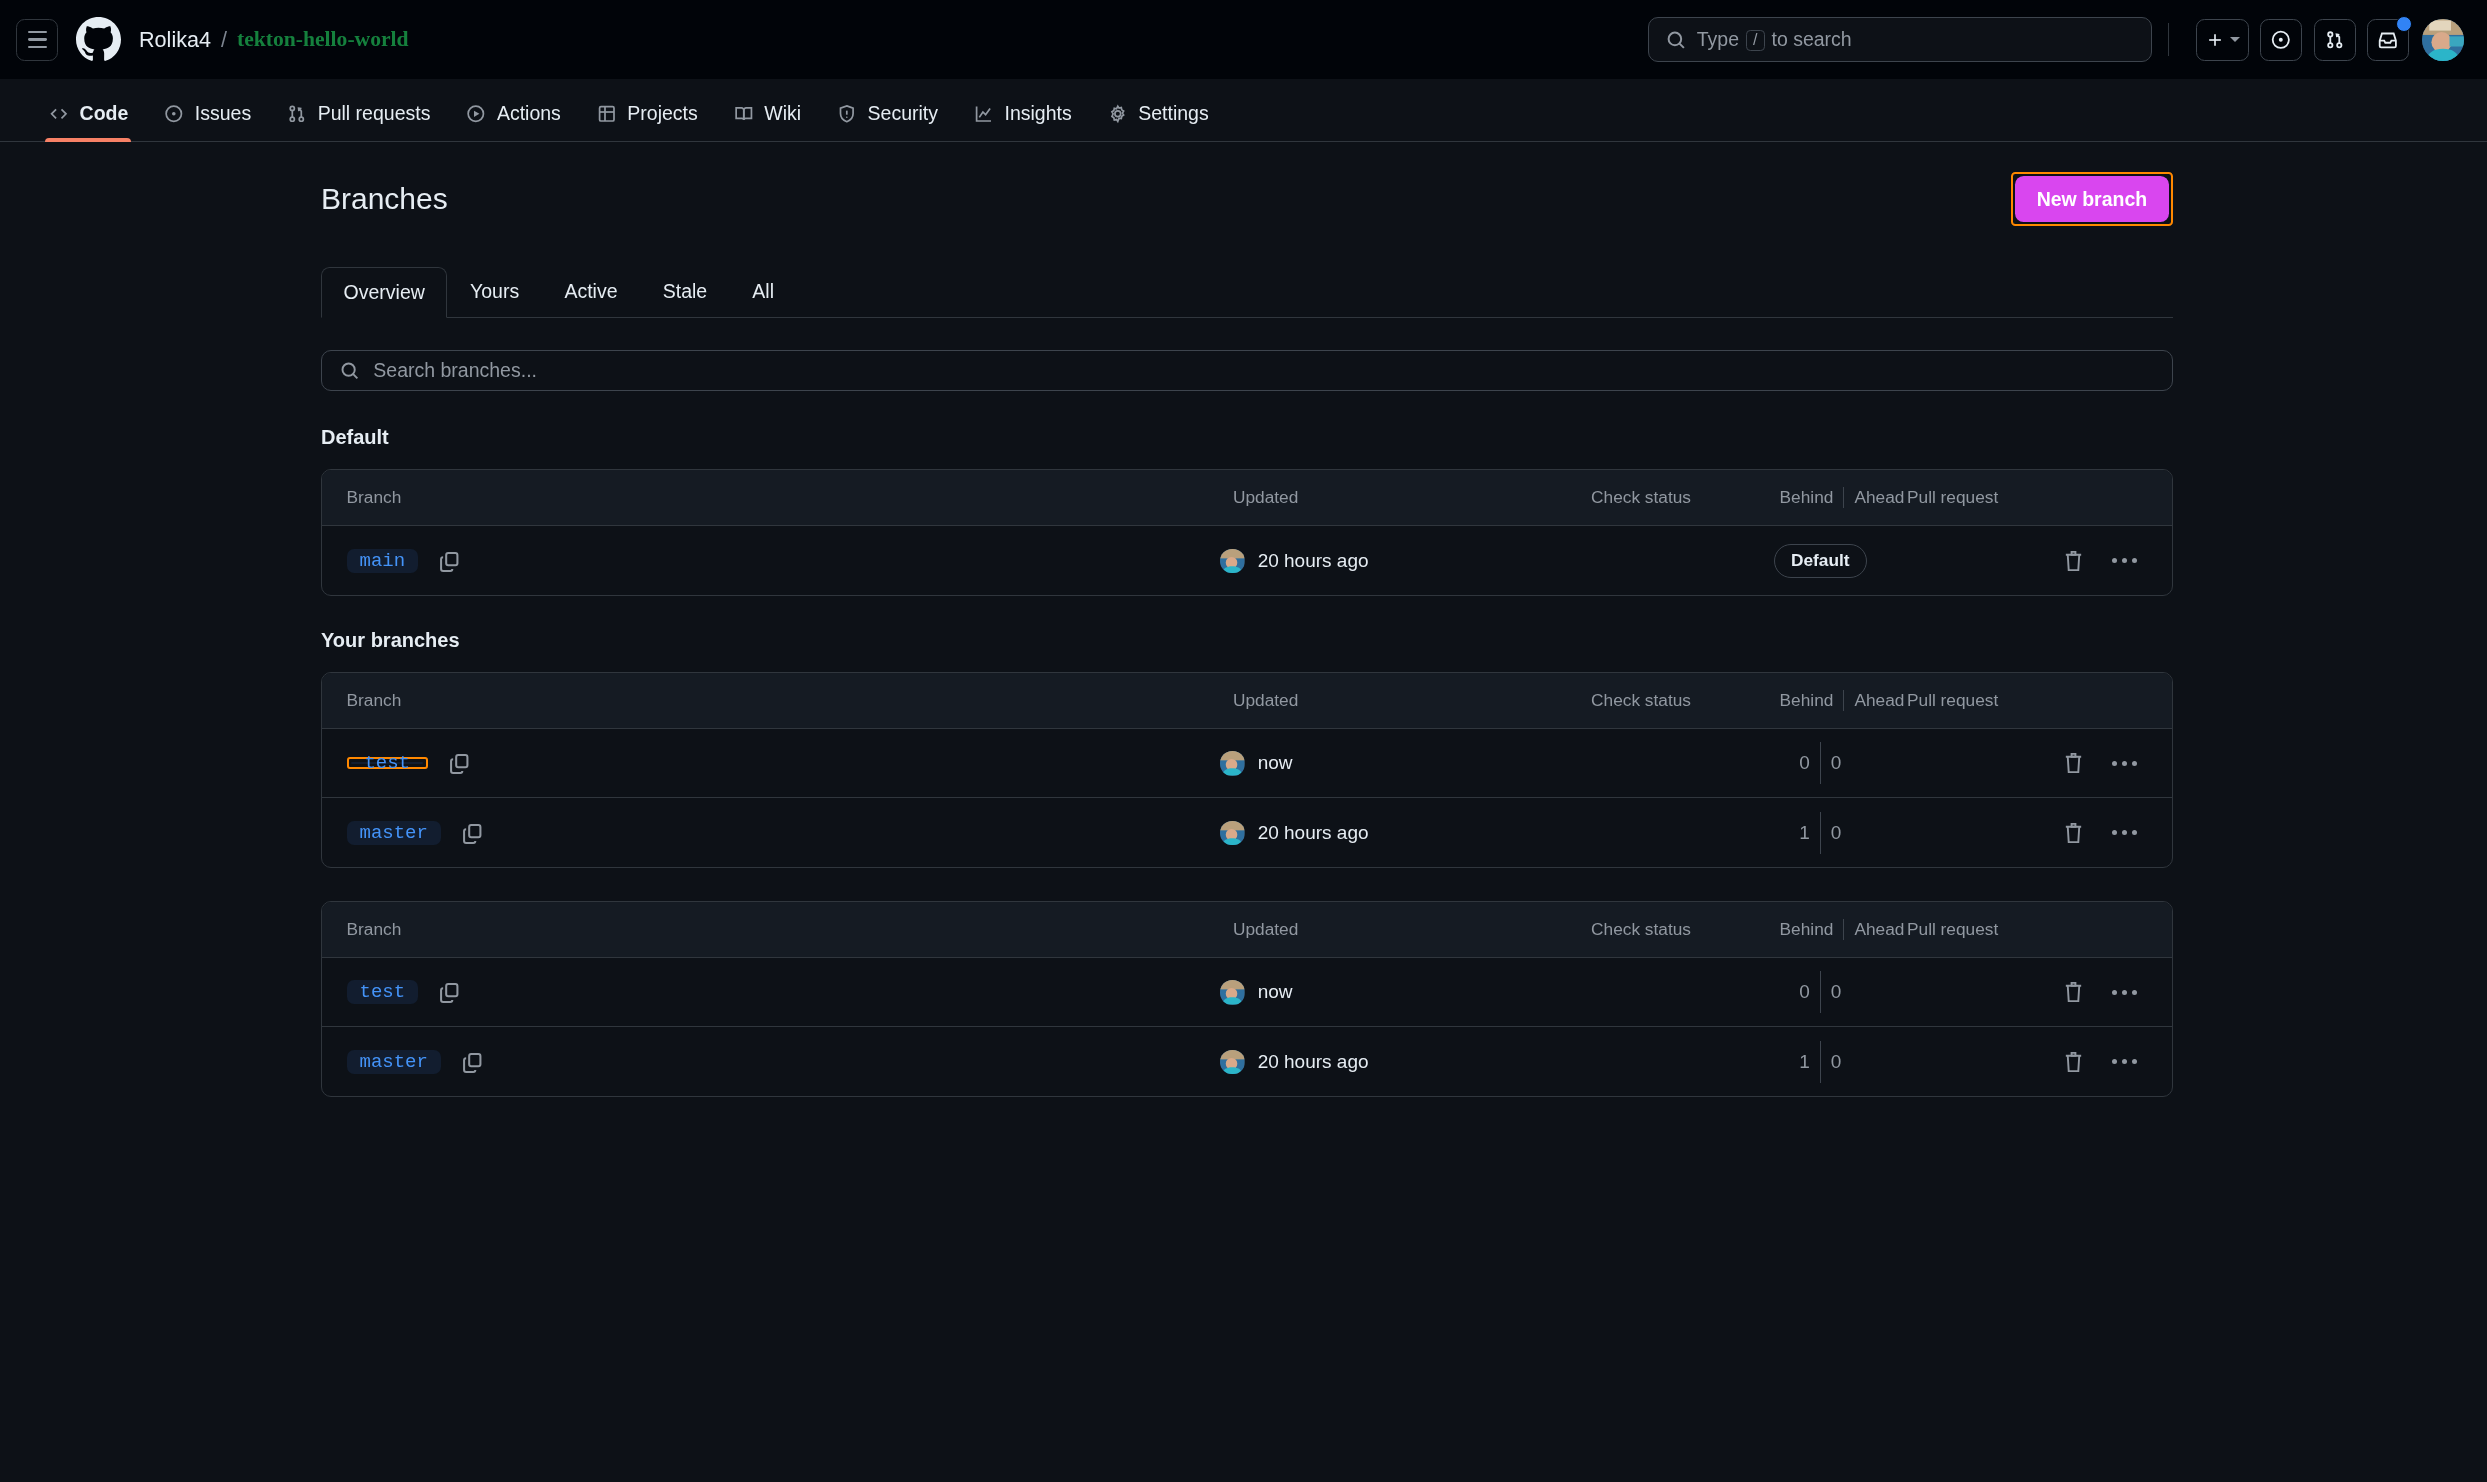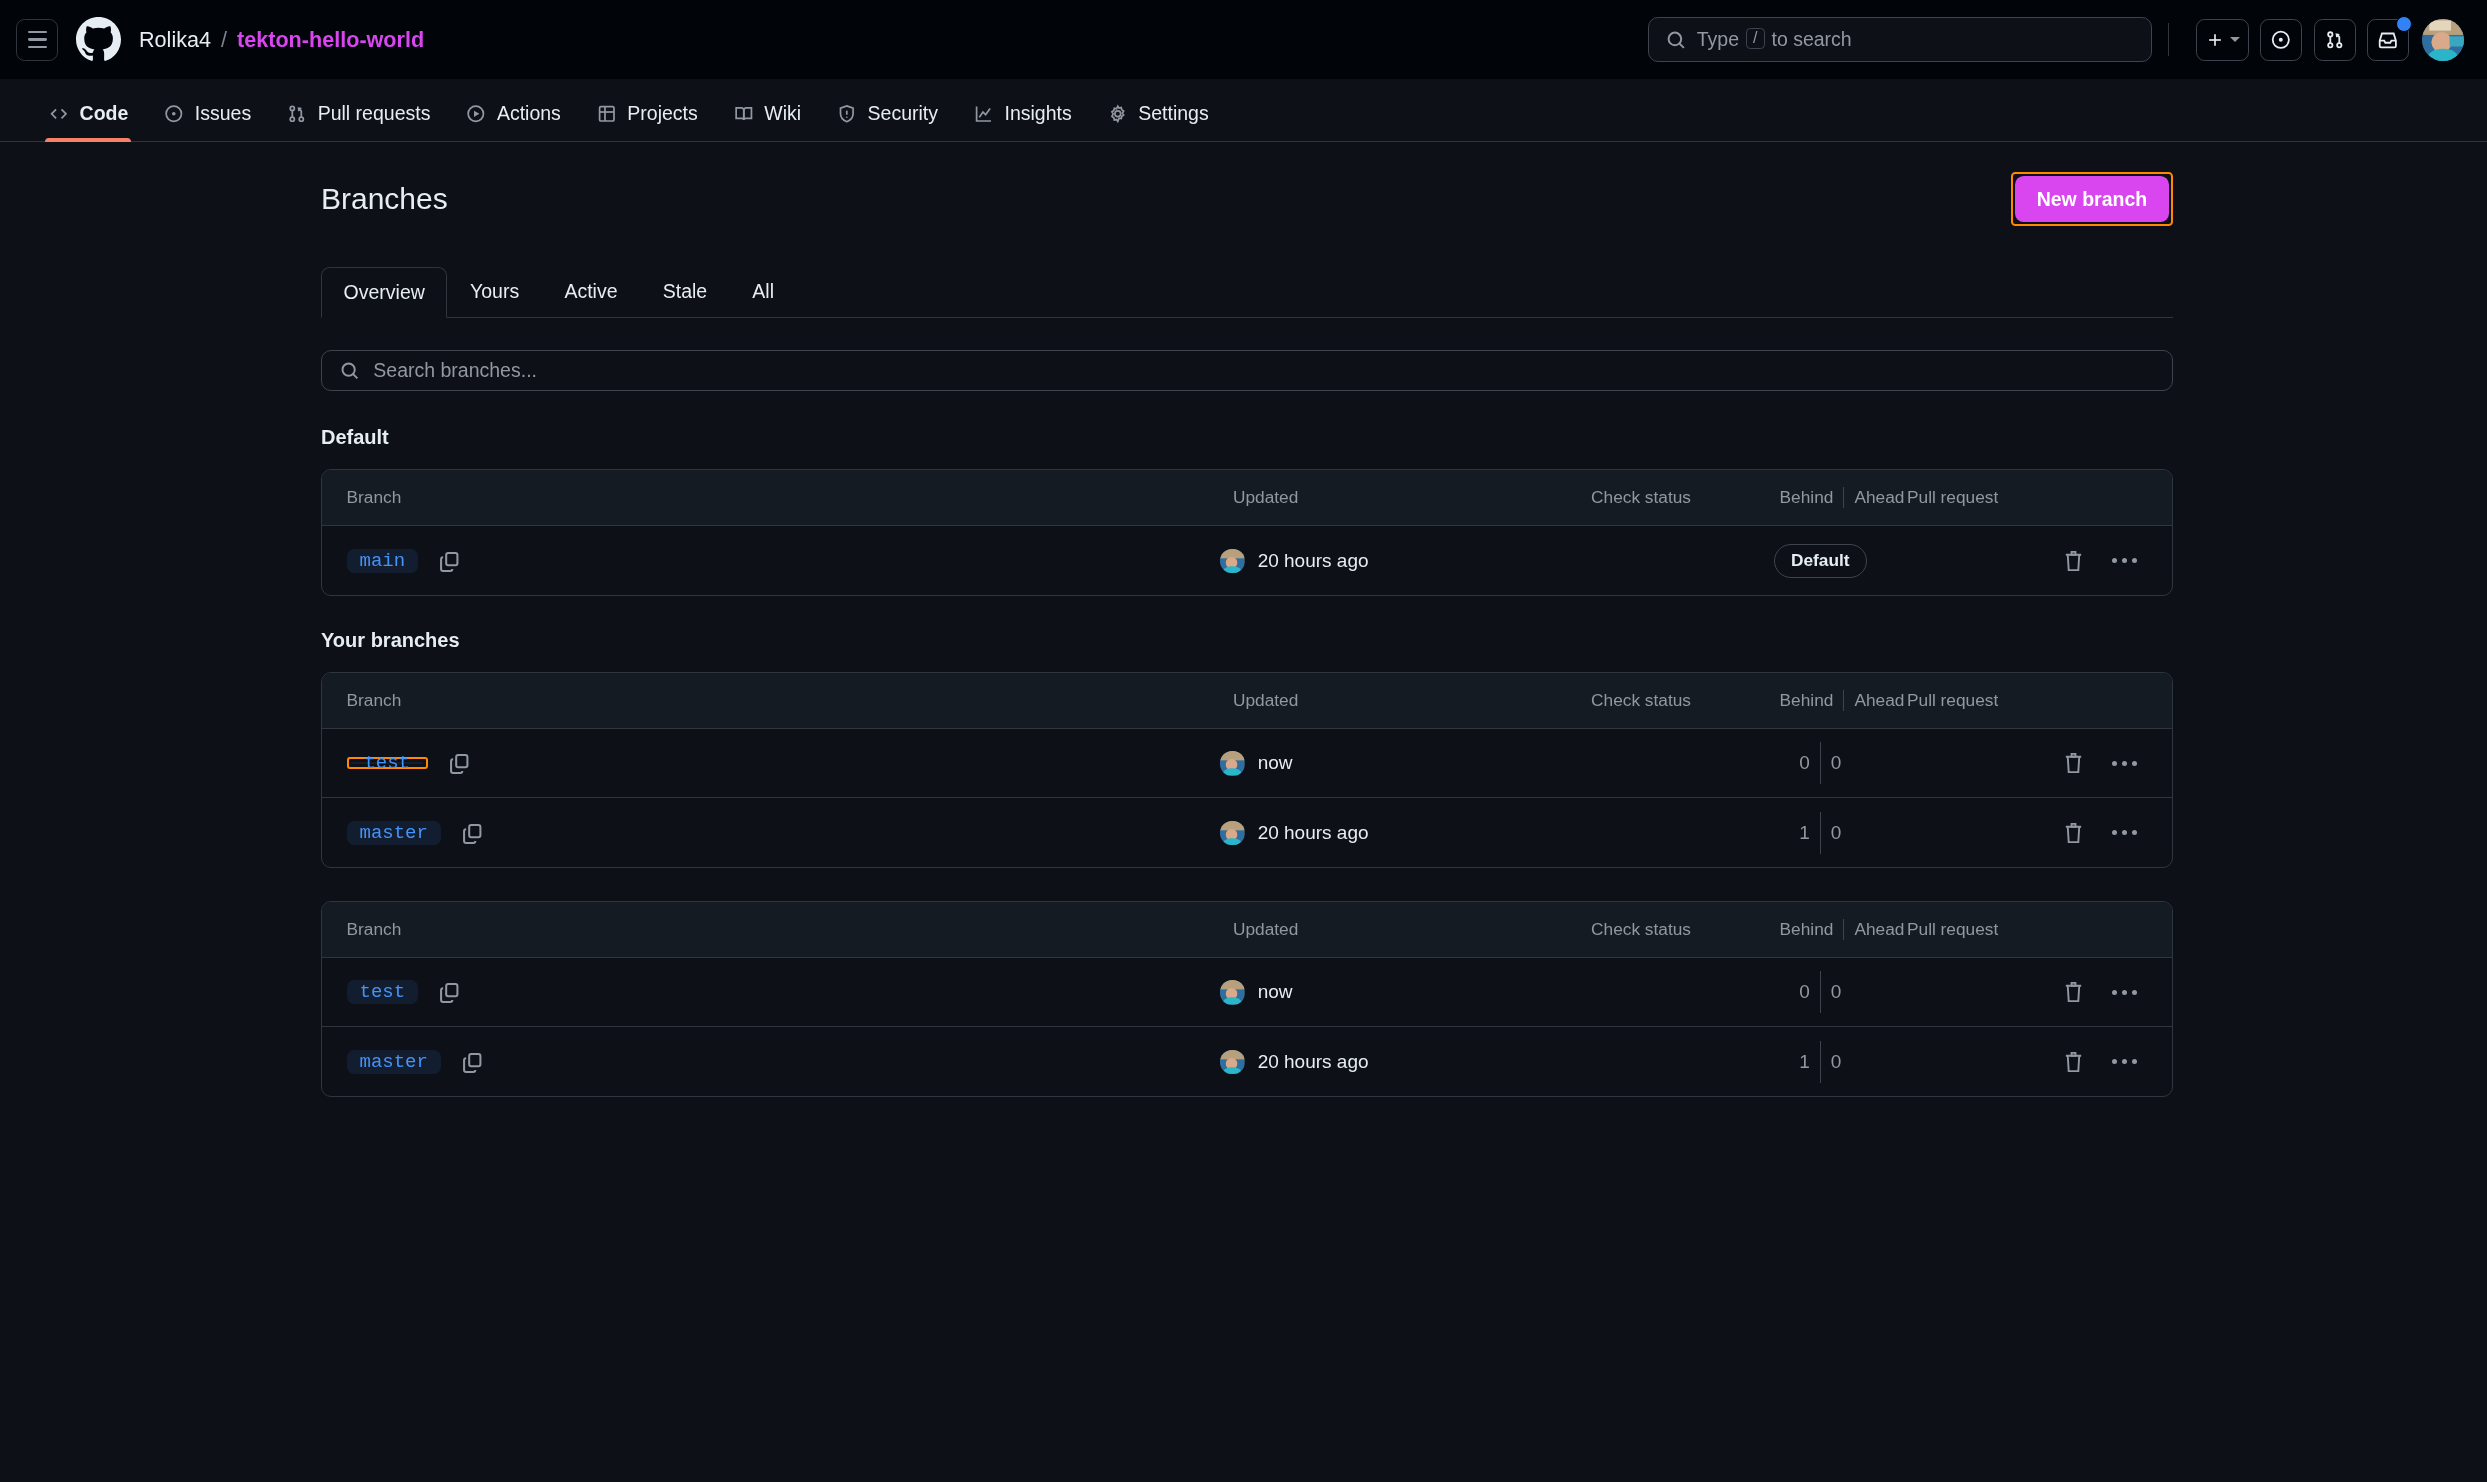--- a/index.html
+++ b/index.html
@@ -50,21 +50,21 @@
 
   .breadcrumb {
     margin-left: 16px;
     display: flex; align-items: center;
     gap: 10px;
     font-size: 21.6px;
     white-space: nowrap;
   }
   .breadcrumb .owner { color: #e6edf3; font-weight: 400; cursor: pointer; }
   .breadcrumb .sep { color: #7d8590; font-weight: 300; }
-  .breadcrumb .repo { color: #d946ef; font-weight: 700; cursor: pointer; }
+  .breadcrumb .repo { color: #15803d; font-weight: 700; cursor: pointer; font-family: Liberation Serif, serif; }
 
   .header-right {
     margin-left: auto;
     display: flex; align-items: center;
     gap: 0;
   }
 
   .search-box {
     width: 504px; height: 45px;
     border: 0.7px solid #3d444d;
@@ -72,21 +72,21 @@
     display: flex; align-items: center;
     padding: 0 16px;
     gap: 10px;
     background: #0d1117;
     cursor: text;
   }
   .search-box .mag { width: 21.6px; height: 21.6px; flex: 0 0 auto; }
   .search-box .mag svg { width: 21.6px; height: 21.6px; stroke: #9198a1; fill: none; stroke-width: 2.2; }
   .search-ph {
     color: #9198a1; font-size: 19.5px;
-    display: flex; align-items: flex-start; gap: 6.5px;
+    display: flex; align-items: flex-end; gap: 6.5px;
   }
   .slash-key {
     border: 0.7px solid #3d444d;
     border-radius: 4.3px;
     padding: 0.7px 6.5px 2.2px;
     font-size: 16px;
     line-height: 1;
     color: #9198a1;
   }
 

